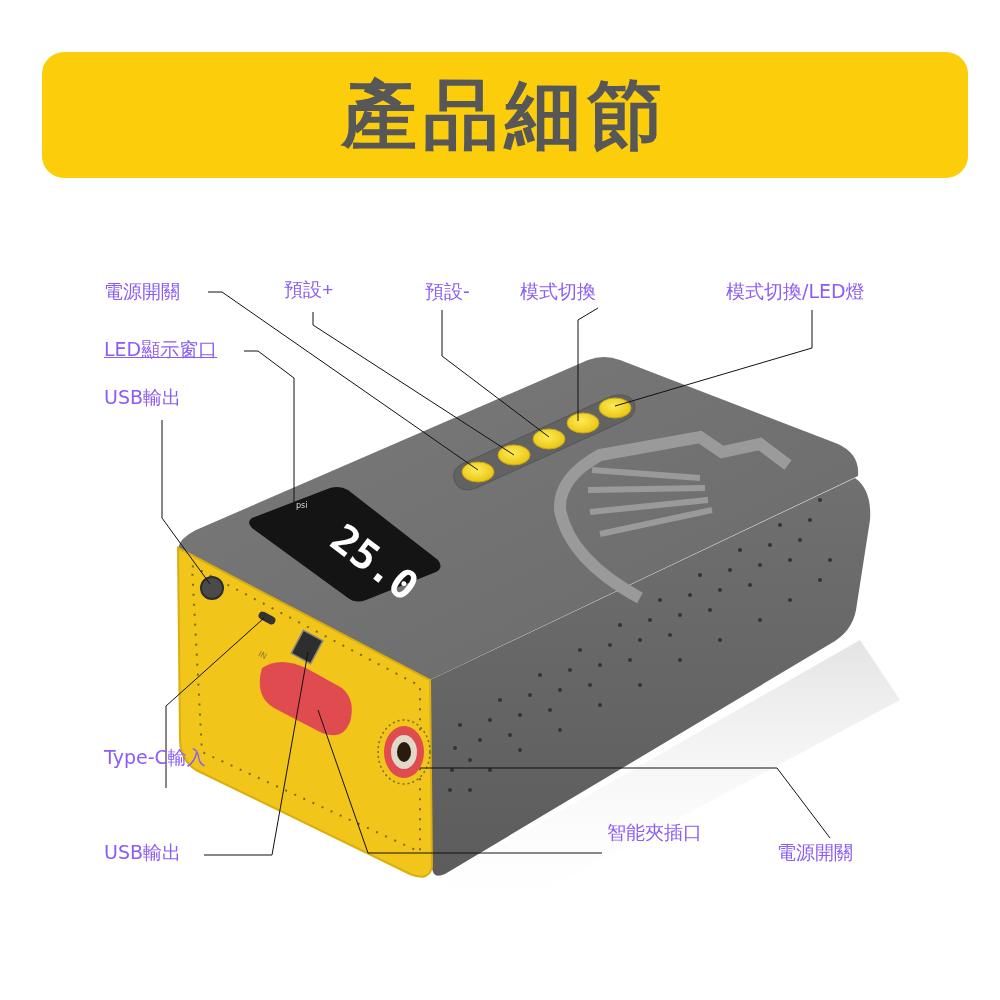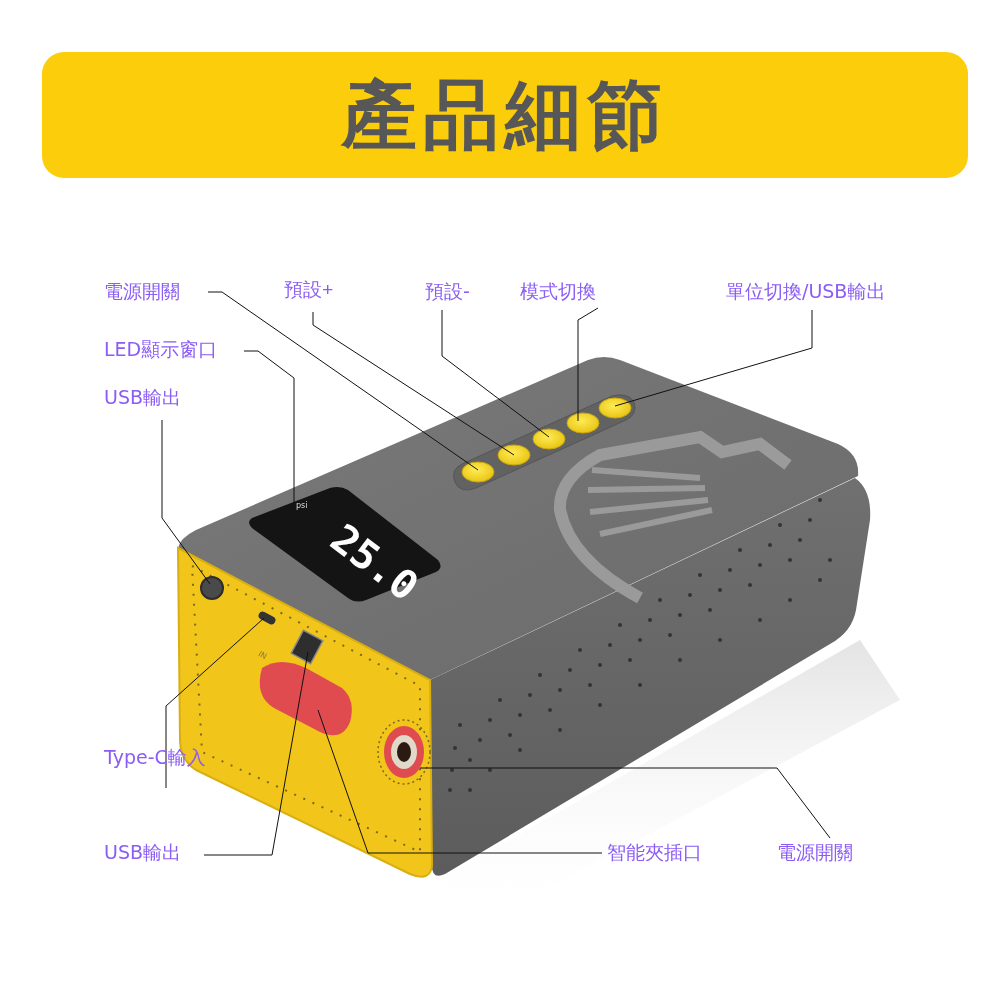--- a/index.html
+++ b/index.html
@@ -152,19 +152,19 @@
     <polyline points="204,855 272,855 308,652"></polyline>
     <polyline points="602,853 368,853 318,710"></polyline>
     <polyline points="420,768 777,768 830,838"></polyline>
   </g>
 </svg>
 
 <div class="label" style="left:104px; top:282px;">電源開關</div>
 <div class="label" style="left:284px; top:282px;font-family:Liberation Mono, monospace;">預設+</div>
 <div class="label" style="left:417px; top:282px;margin-left:8px;">預設-</div>
 <div class="label" style="left:520px; top:282px;">模式切換</div>
-<div class="label" style="left:726px; top:282px;">單位切換/USB輸出</div>
-<div class="label" style="left:104px; top:340px;">LED顯示窗口</div>
+<div class="label" style="left:726px; top:282px;">模式切換/LED燈</div>
+<div class="label" style="left:104px; top:340px;text-decoration:underline;">LED顯示窗口</div>
 <div class="label" style="left:104px; top:388px;">USB輸出</div>
 <div class="label" style="left:104px; top:748px;">Type-C輸入</div>
 <div class="label" style="left:104px; top:843px;">USB輸出</div>
-<div class="label" style="left:607px; top:843px;">智能夾插口</div>
+<div class="label" style="left:607px; top:823px;">智能夾插口</div>
 <div class="label" style="left:777px; top:843px;">電源開關</div>
 
 </body></html>

